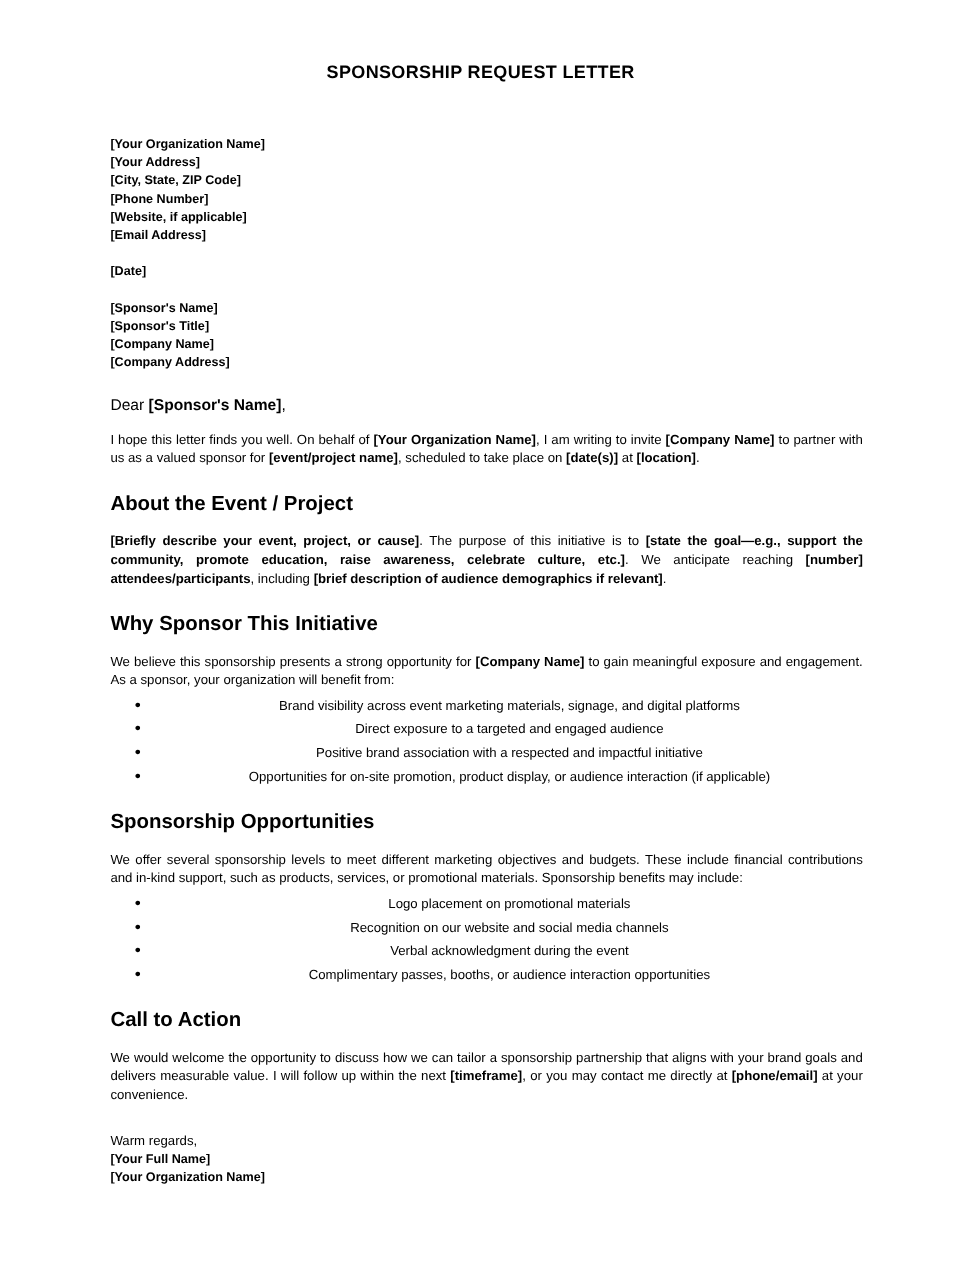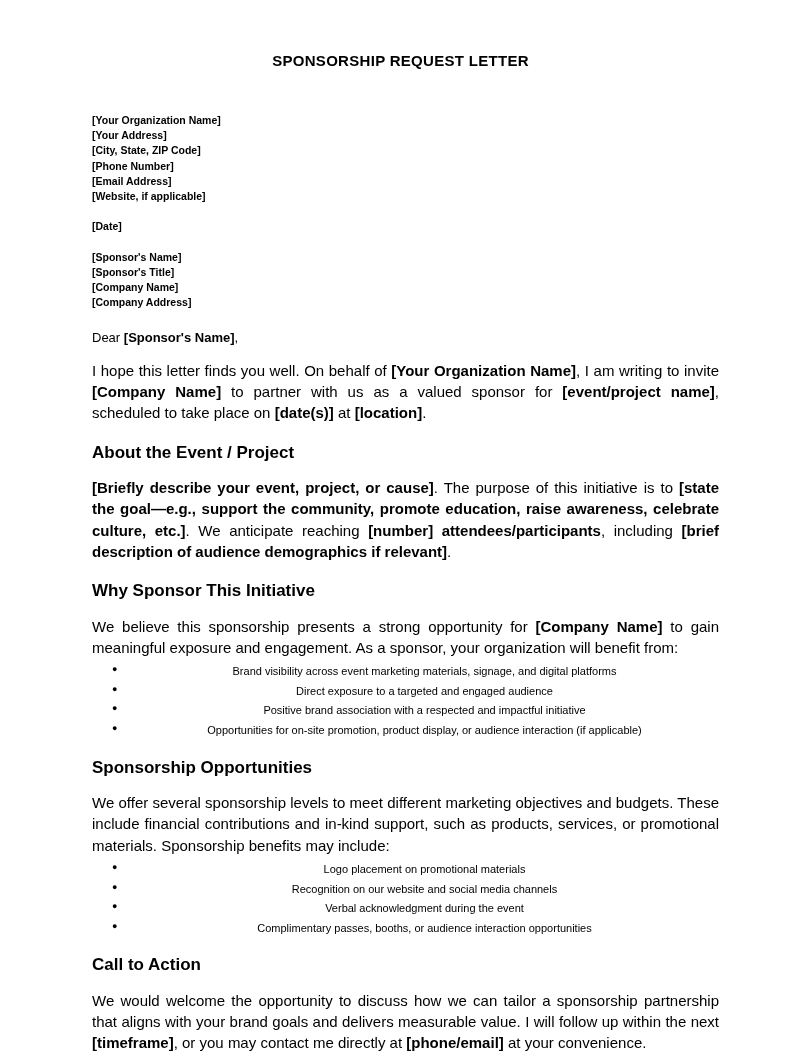--- a/index.html
+++ b/index.html
@@ -44,21 +44,21 @@
     font-size: 10.5px;
     line-height: 1.45;
   }
   .addr-line { font-weight: bold; }
   .date-line { font-weight: bold; font-size: 10.5px; margin-top: 15px; }
   .sponsor-block { font-weight: bold; font-size: 10.5px; line-height: 1.45; margin-top: 16px; }
   .salutation { margin-top: 18px; font-size: 13px; }
   .salutation b { font-weight: bold; }
   p.para {
     margin: 13px 0 0 0;
-    font-size: 15px;
+    font-size: 11px;
     line-height: 1.42;
     text-align: left;
   }
   p.para.justify { text-align: justify; }
   .section-head {
     font-weight: bold;
     font-size: 17px;
     margin-top: 17px;
   }
   ul.bullets {
@@ -99,22 +99,22 @@
 
   <div class="doc-title">SPONSORSHIP REQUEST LETTER</div>
 
   <div class="content">
 
     <div class="addr-block">
       <div class="addr-line">[Your Organization Name]</div>
       <div class="addr-line">[Your Address]</div>
       <div class="addr-line">[City, State, ZIP Code]</div>
       <div class="addr-line">[Phone Number]</div>
+      <div class="addr-line">[Website, if applicable]</div>
       <div class="addr-line">[Email Address]</div>
-      <div class="addr-line">[Website, if applicable]</div>
     </div>
 
     <div class="date-line">[Date]</div>
 
     <div class="sponsor-block">
       <div class="addr-line">[Sponsor's Name]</div>
       <div class="addr-line">[Sponsor's Title]</div>
       <div class="addr-line">[Company Name]</div>
       <div class="addr-line">[Company Address]</div>
     </div>

